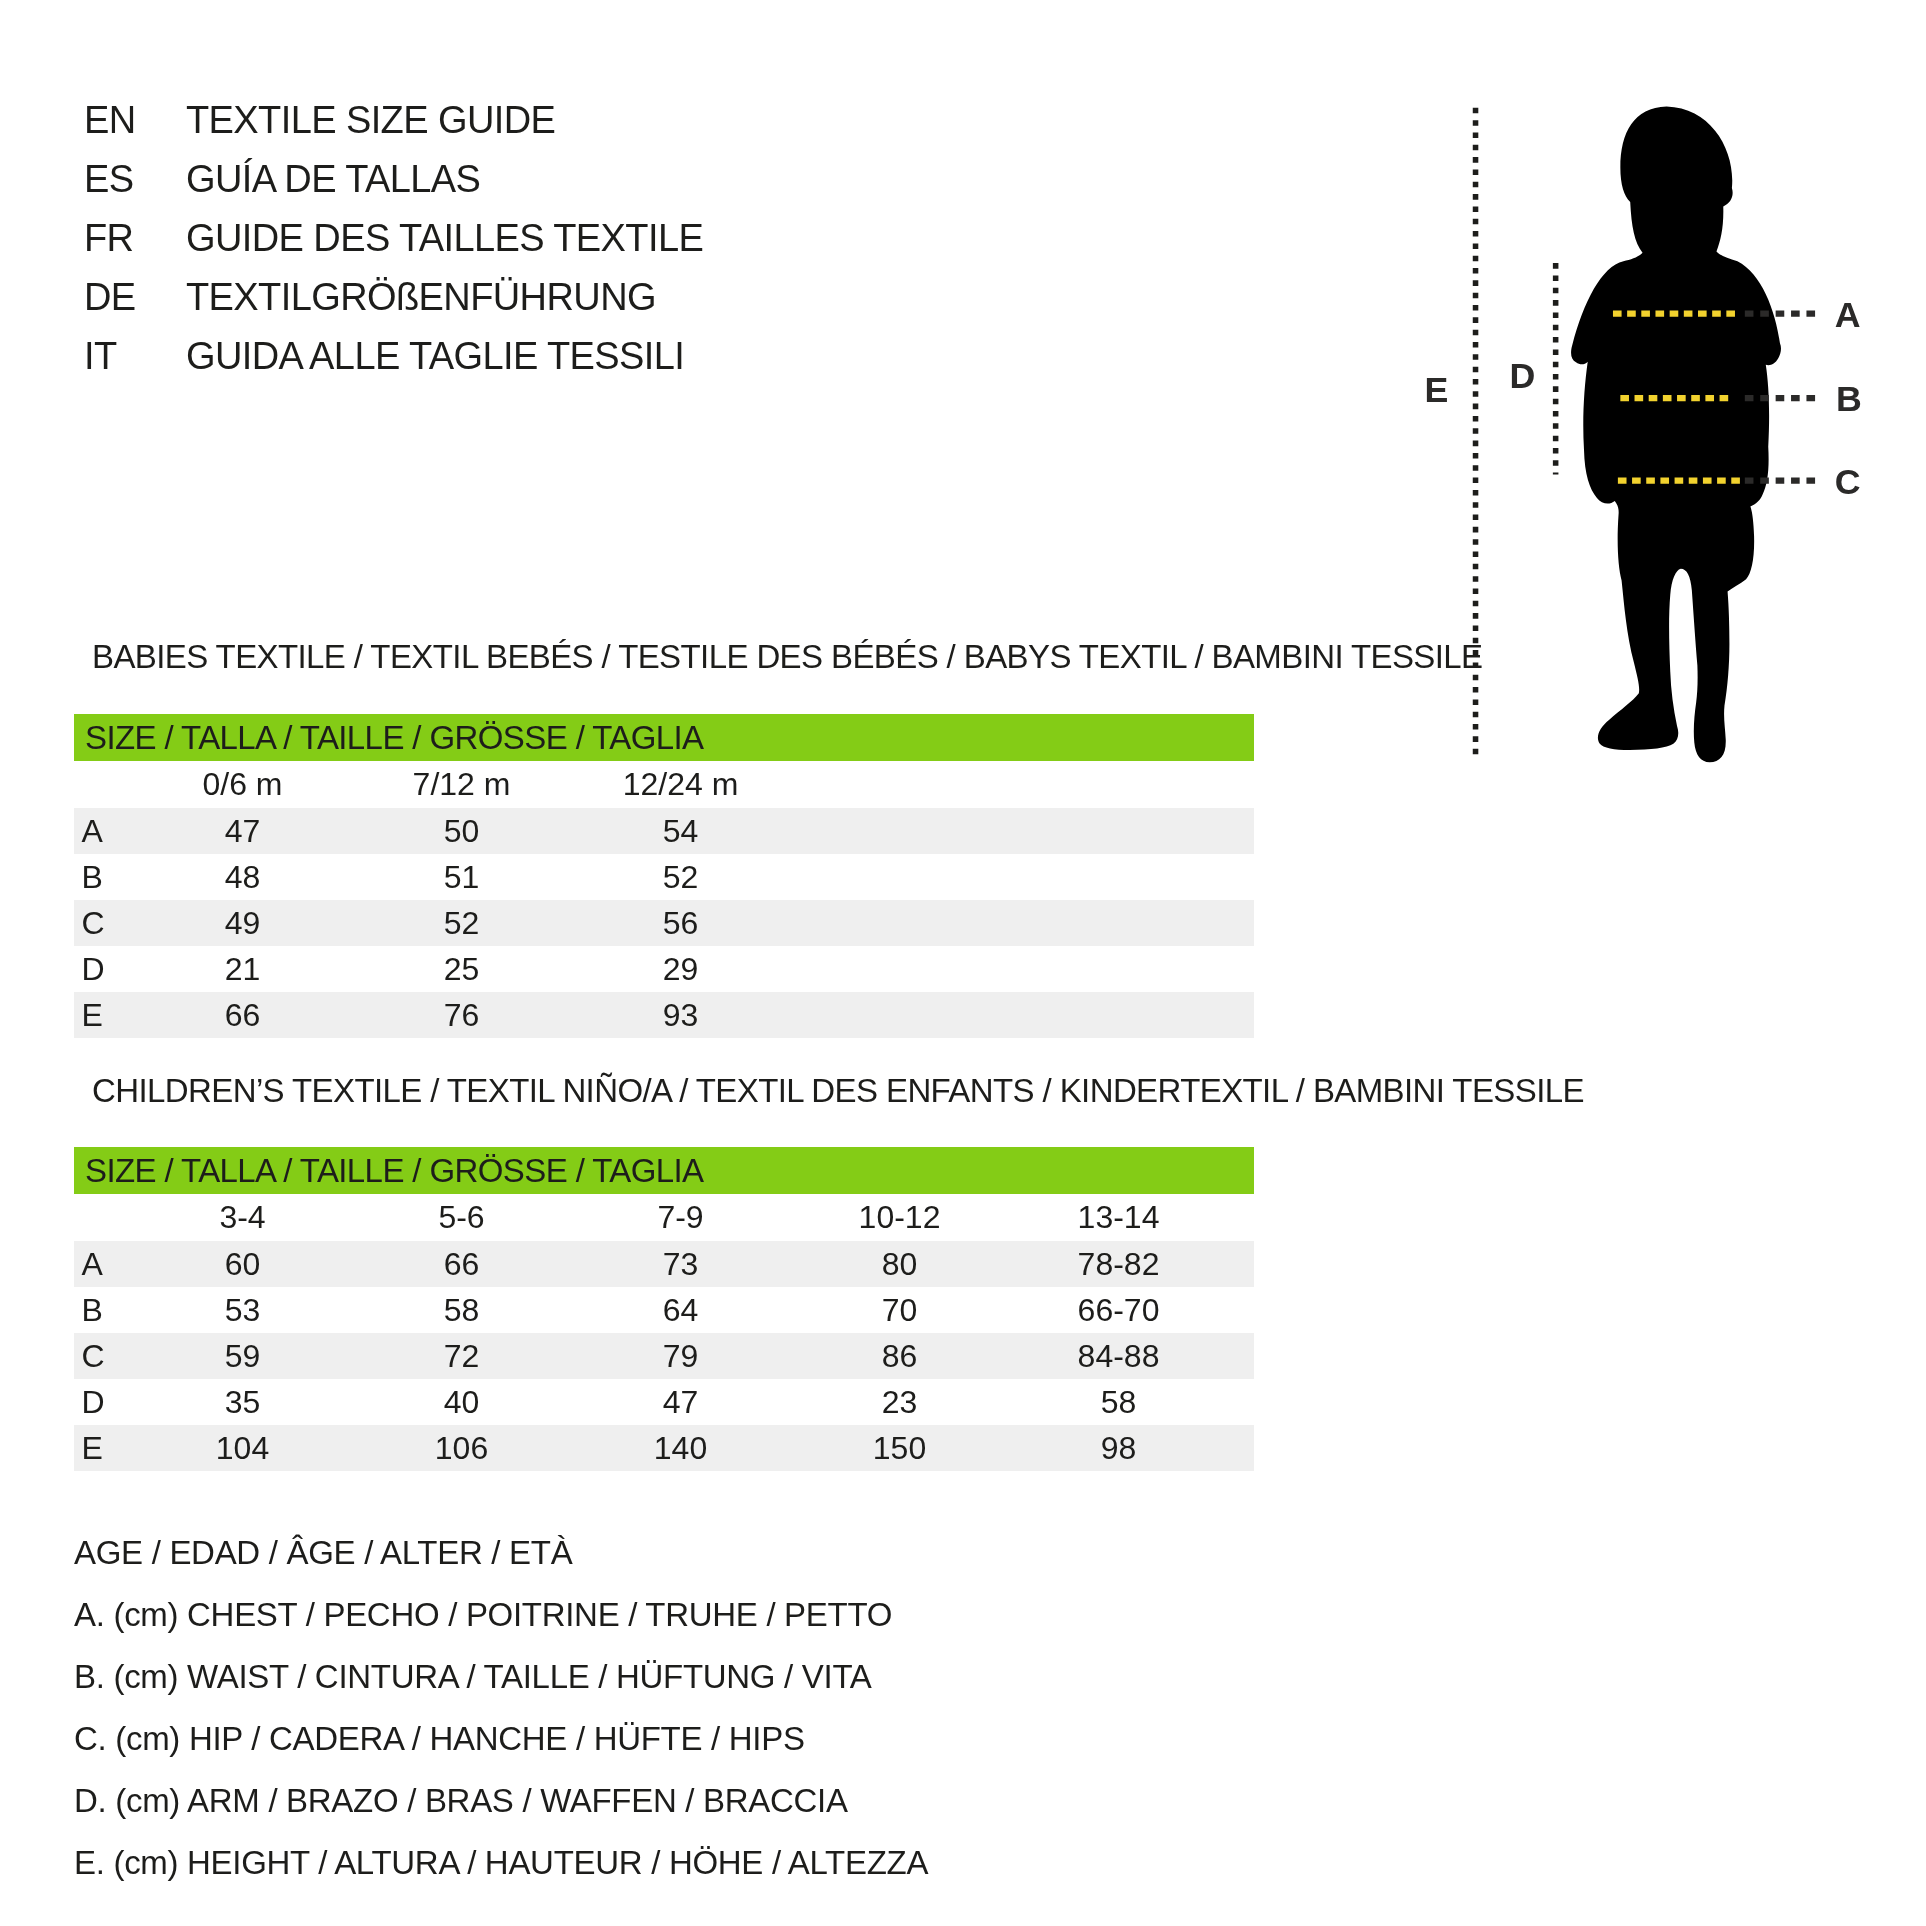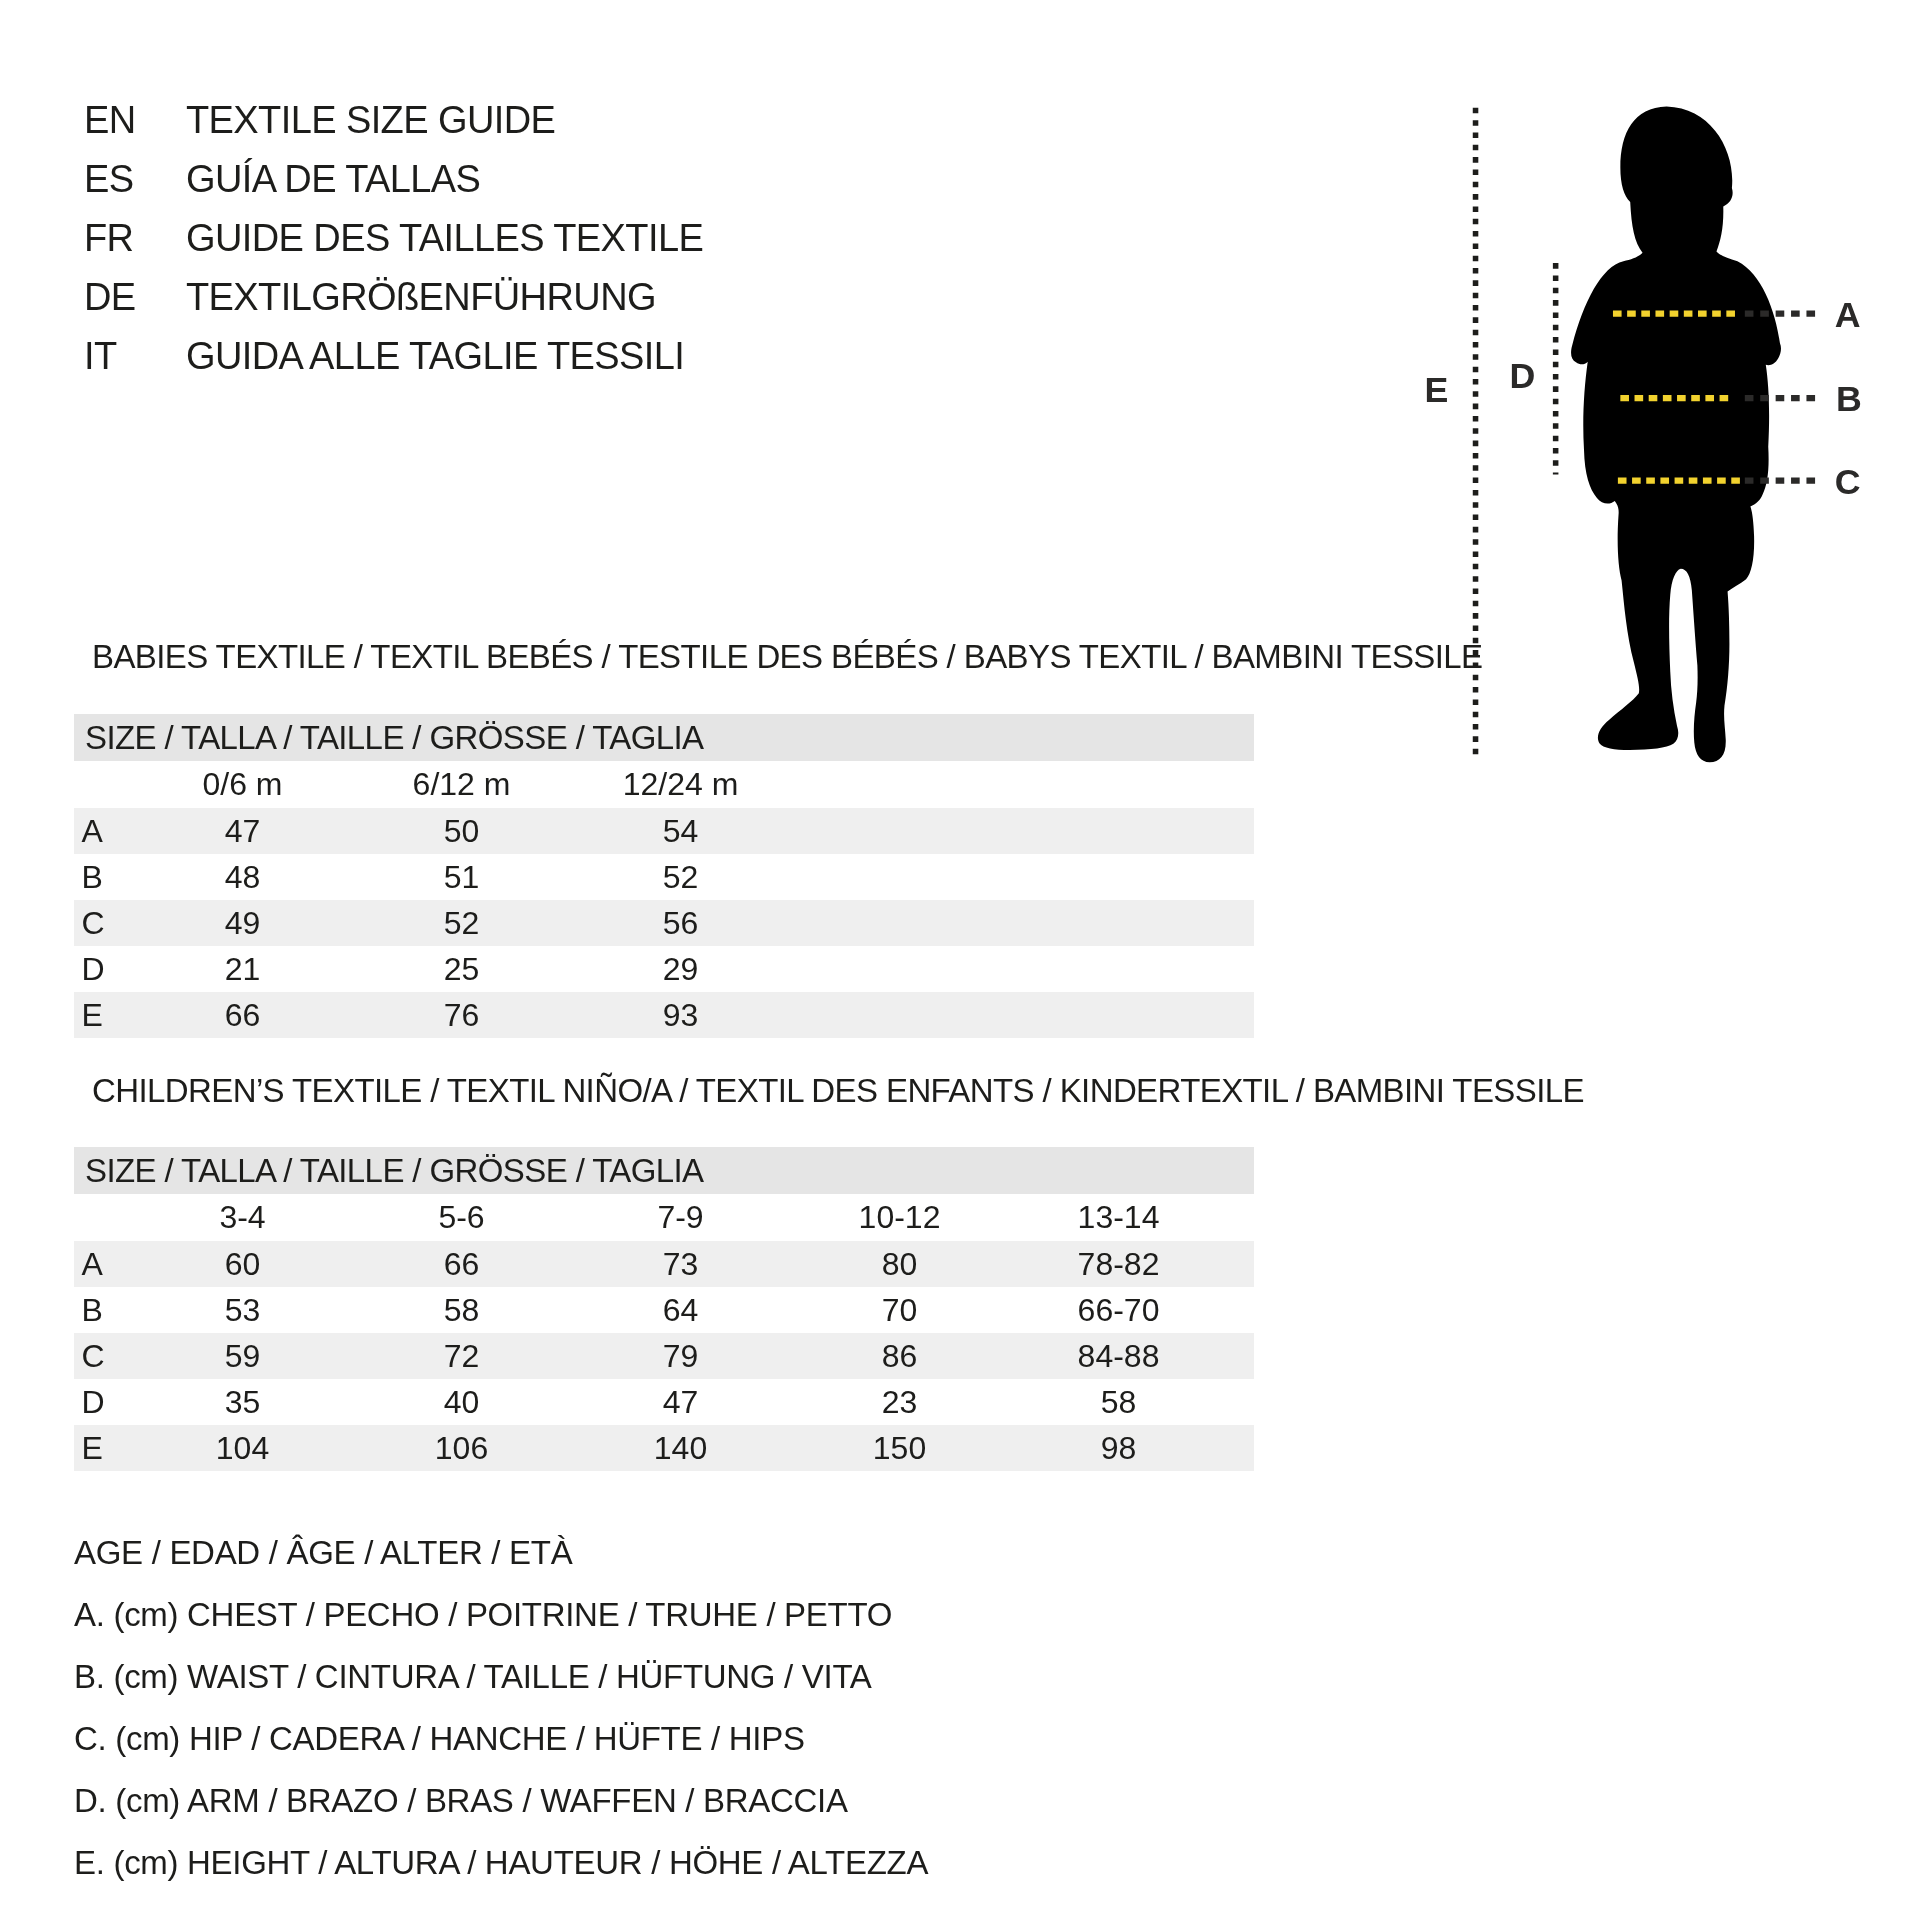--- a/index.html
+++ b/index.html
@@ -17,21 +17,21 @@
   .figure-svg { position:absolute; left:1417px; top:80px; }
   .figure-svg text { font-family:"Liberation Sans", sans-serif; font-weight:bold; font-size:58px; fill:#2b2a29; }
   
   .section-title { position:absolute; left:74px; font-size:33px; letter-spacing:-0.6px; white-space:nowrap;margin-left:18px; }
   .babies-title { top:638px; }
   .children-title { top:1072px; }
   
   .size-table { position:absolute; left:74px; width:1180px; }
   .babies-table { top:714px; }
   .children-table { top:1147px; }
-  .thead { height:47px; background:#e5e5e5; display:flex; align-items:center; padding-left:11px; box-sizing:border-box; font-size:33px; letter-spacing:-0.6px; white-space:nowrap; }
+  .thead { height:47px; background:#84cc16; display:flex; align-items:center; padding-left:11px; box-sizing:border-box; font-size:33px; letter-spacing:-0.6px; white-space:nowrap; }
   .cols { display:flex; height:47px; align-items:center; font-size:32px; }
   .trow { display:flex; height:46px; align-items:center; font-size:32px; }
   .stripe { background:#efefef; }
   .rlabel { width:59px; flex:0 0 59px; padding-left:7.4px; box-sizing:border-box; }
   .cell { width:219px; flex:0 0 219px; text-align:center; }
   
   .legend-block { position:absolute; left:74px; top:1522px; }
   .legend-line { display:flex; height:62px; align-items:center; font-size:33px; letter-spacing:-0.3px; white-space:nowrap; }
 </style>
 </head>
@@ -138,21 +138,21 @@
     <text x="12" y="523">E</text>
   </svg>
 
   <div class="section-title babies-title">BABIES TEXTILE / TEXTIL BEBÉS / TESTILE DES BÉBÉS / BABYS TEXTIL / BAMBINI TESSILE</div>
 
   <div class="size-table babies-table">
     <div class="thead">SIZE / TALLA / TAILLE / GRÖSSE / TAGLIA</div>
     <div class="cols">
       <span class="rlabel"></span>
       <span class="cell">0/6 m</span>
-      <span class="cell">6/12 m</span>
+      <span class="cell">7/12 m</span>
       <span class="cell">12/24 m</span>
     </div>
     <div class="trow stripe">
       <span class="rlabel">A</span>
       <span class="cell">47</span>
       <span class="cell">50</span>
       <span class="cell">54</span>
     </div>
     <div class="trow">
       <span class="rlabel">B</span>

